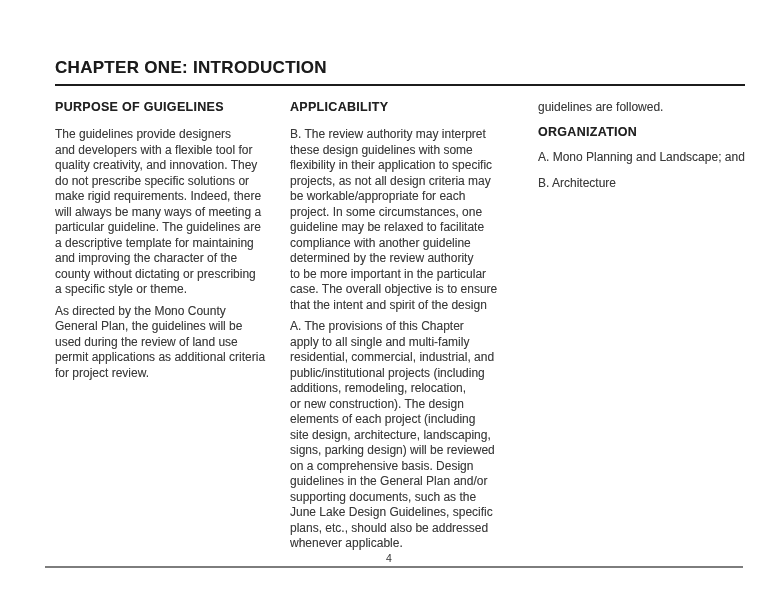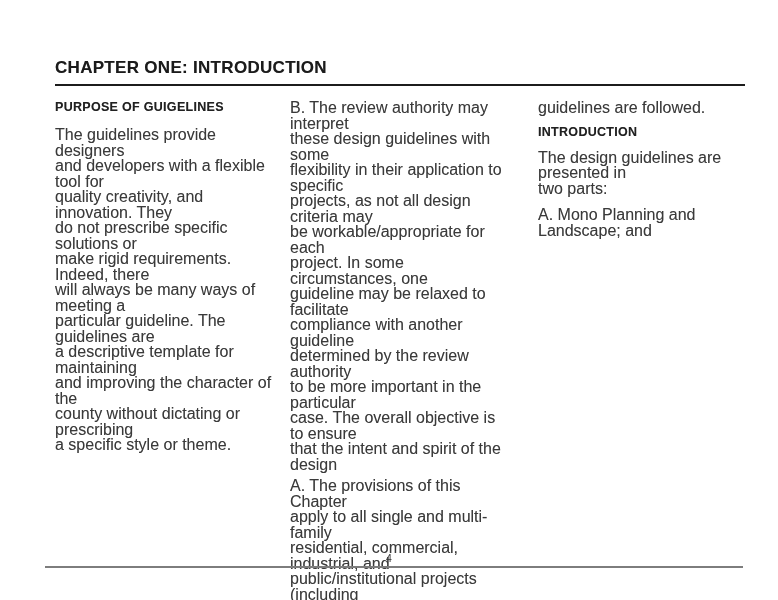--- a/index.html
+++ b/index.html
@@ -47,21 +47,21 @@
   .col-heading {
     font-size: 12.5px;
     font-weight: bold;
     letter-spacing: 0.3px;
     color: #212121;
     line-height: 15px;
     margin: 0 0 12px 0;
     text-shadow: 0 0 0.4px rgba(30,30,30,0.4);
   }
   .body-text {
-    font-size: 16px;
+    font-size: 12px;
     line-height: 15.5px;
     margin: 0 0 6px 0;
     white-space: pre-line;
     color: #3a3a3a;
     text-shadow: 0 0 0.4px rgba(58,58,58,0.35);
   }
   .col-3 .body-text { margin-bottom: 11px; }
   .col-3 .continuation { margin-bottom: 9px; }
   .col-3 .col-heading { margin-bottom: 10px; }
   .footer-page-number {
@@ -100,23 +100,29 @@
 and developers with a flexible tool for
 quality creativity, and innovation. They
 do not prescribe specific solutions or
 make rigid requirements. Indeed, there
 will always be many ways of meeting a
 particular guideline. The guidelines are
 a descriptive template for maintaining
 and improving the character of the
 county without dictating or prescribing
 a specific style or theme.</p>
+        <p class="body-text">As directed by the Mono County
+General Plan, the guidelines will be
+used during the review of land use
+permit applications as additional criteria
+for project review.</p>
       </div>
 
       <div class="col col-2">
+        <h2 class="col-heading">APPLICABILITY</h2>
         <p class="body-text">B. The review authority may interpret
 these design guidelines with some
 flexibility in their application to specific
 projects, as not all design criteria may
 be workable/appropriate for each
 project. In some circumstances, one
 guideline may be relaxed to facilitate
 compliance with another guideline
 determined by the review authority
 to be more important in the particular
@@ -134,24 +140,23 @@
 on a comprehensive basis. Design
 guidelines in the General Plan and/or
 supporting documents, such as the
 June Lake Design Guidelines, specific
 plans, etc., should also be addressed
 whenever applicable.</p>
       </div>
 
       <div class="col col-3">
         <p class="body-text continuation">guidelines are followed.</p>
-        <h2 class="col-heading">INTRODUCTION</h2>
-        <p class="body-text">The design guidelines are presented in
-two parts:</p>
+        <h2 class="col-heading">ORGANIZATION</h2>
         <p class="body-text">A. Mono Planning and Landscape; and</p>
+        <p class="body-text">B. Architecture</p>
       </div>
 
     </div>
   </div>
 
   <div class="footer-page-number">4</div>
   <div class="footer-rule"></div>
 
 </div>
 

